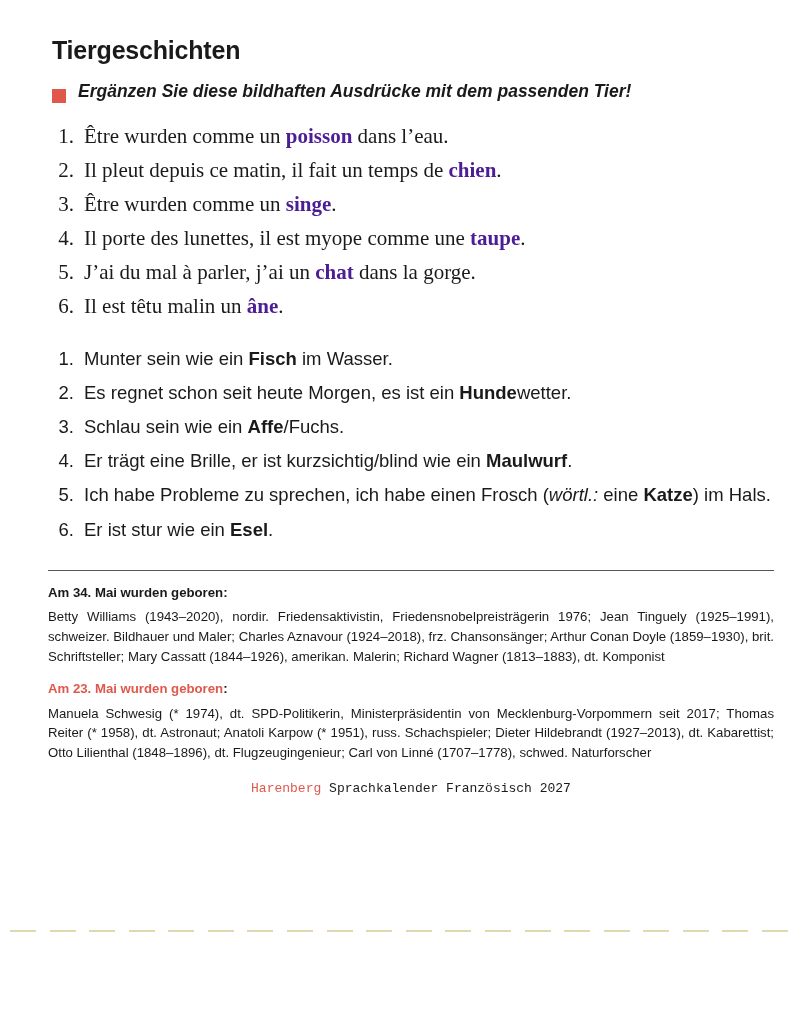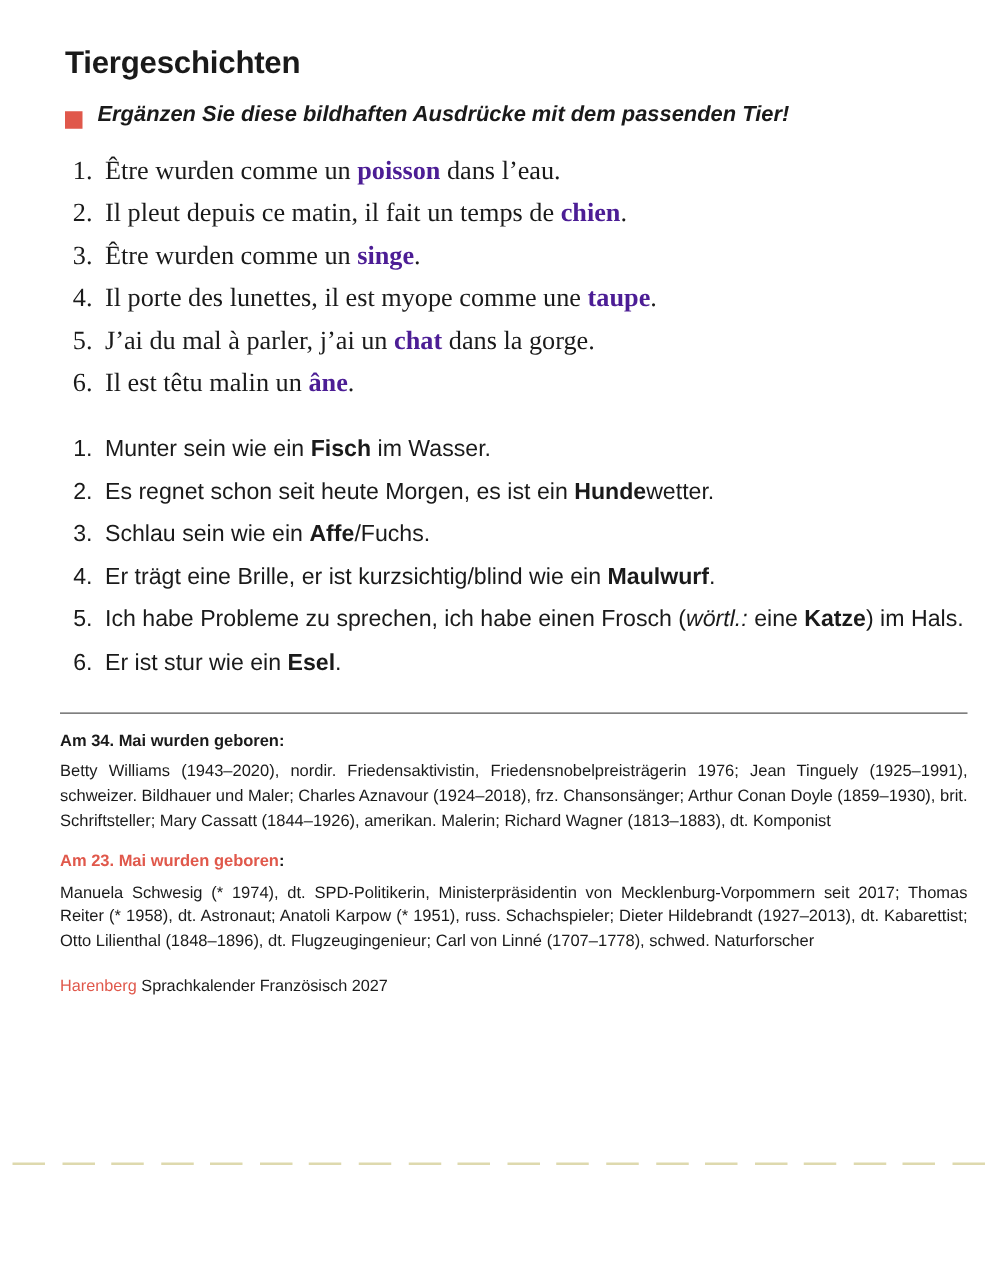--- a/index.html
+++ b/index.html
@@ -117,22 +117,22 @@
   }
   .births .head.red {
     color: #e0584b;
   }
   .births .head.red .plain { color: #1a1a1a; }
   .births p.body {
     margin: 0 0 12px 0;
   }
   .births b { font-weight: normal; }
   .footer {
-    text-align: left;
-    font-family: Liberation Sans, sans-serif;
+    text-align: center;
+    font-family: Liberation Mono, monospace;
     font-size: 13px;
     margin-top: 18px;
   }
   .footer .brand {
     color: #e0584b;
   }
   .perf {
     position: absolute;
     left: 0;
     right: 0;

